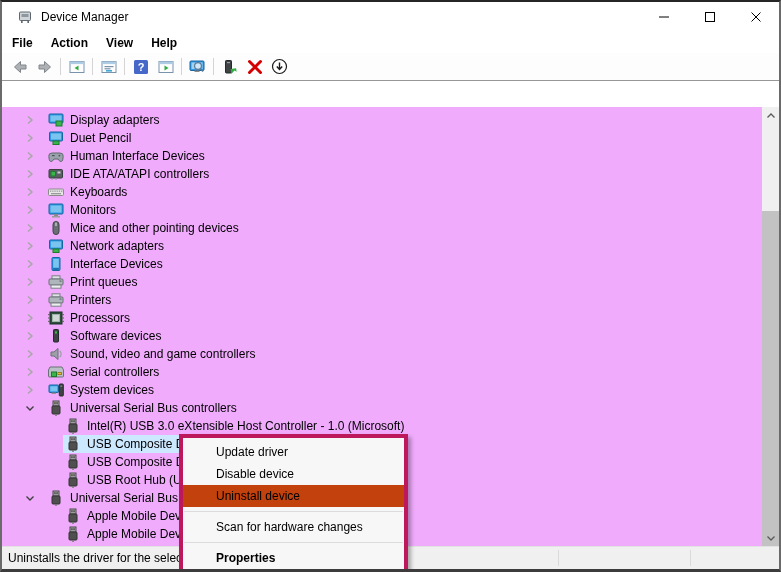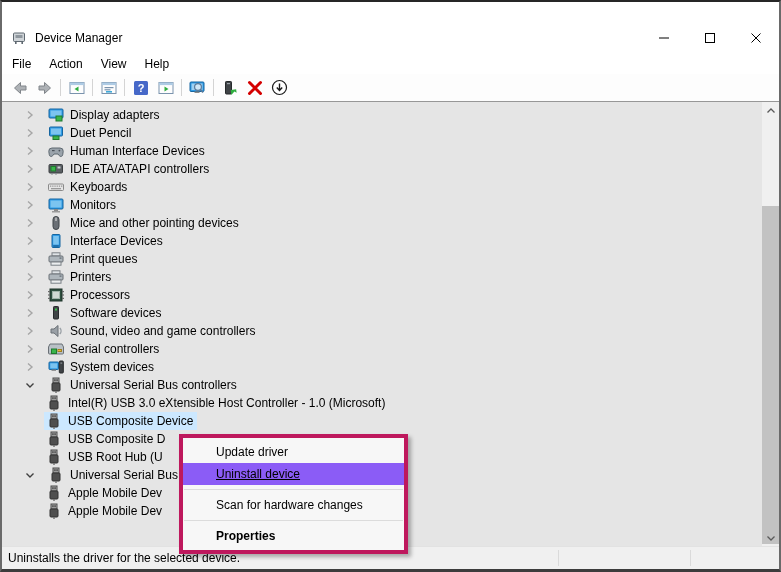--- a/index.html
+++ b/index.html
@@ -3,42 +3,42 @@
 <meta charset="utf-8">
 <style>
   * { margin:0; padding:0; box-sizing:border-box; }
   html,body { width:781px; height:572px; background:#fff; }
   body { font-family:"Liberation Sans", sans-serif; font-size:12px; color:#000; }
   .window { position:relative; width:781px; height:572px;
     border:2px solid #6a6a6a; border-top-color:#262626; border-bottom:3px solid #3c3c3c;
     display:flex; flex-direction:column; background:#fff; overflow:hidden; }
 
   
-  .titlebar { height:30px; display:flex; align-items:center; padding-left:9px; background:#fff; flex:0 0 auto;margin-top:21px; }
+  .titlebar { height:30px; display:flex; align-items:center; padding-left:15px; background:#fff; flex:0 0 auto; }
   .appicon { width:16px; height:16px; margin-right:8px; }
   .title { font-size:12px; }
   .controls { margin-left:auto; display:flex; height:30px; }
   .ctrl { width:46px; height:30px; display:flex; align-items:center; justify-content:center; }
 
   
-  .menubar { height:21px; display:flex; align-items:center; padding-left:1px; flex:0 0 auto; }
+  .menubar { height:21px; display:flex; align-items:center; padding-left:1px; flex:0 0 auto;font-weight:bold; }
   .menu-item { padding:2px 9px; }
 
   
   .toolbar { height:28px; display:flex; align-items:center; padding-left:5px;
     border-bottom:1px solid #979797; flex:0 0 auto; background:#fdfdfd; }
   .tbtn { width:25px; height:23px; display:flex; align-items:center; justify-content:center; }
   .tsep { width:1px; height:17px; background:#d4d4d4; margin:0 3px; }
 
   
-  .main { position:relative; flex:1 1 auto; background:#e5e5e5; overflow:hidden; }
+  .main { position:relative; flex:1 1 auto; background:#f0abfc; overflow:hidden;margin-top:26px; }
   .tree { padding-top:4px; }
   .row { height:18px; display:flex; align-items:center; white-space:nowrap; }
   .row.lvl0 { padding-left:20px; }
-  .row.lvl1 { padding-left:42px; }
+  .row.lvl1 { padding-left:61px; }
   .chev { width:16px; height:16px; margin-right:8px; flex:0 0 auto; display:flex; align-items:center; justify-content:center; }
   .iw { display:flex; align-items:center; padding:1px 4px 1px 2px; }
   .iw .ticon { width:16px; height:16px; margin-right:6px; flex:0 0 auto; }
   .row.selected .iw { background:#cce8ff; min-width:142px; }
   .tlabel { font-size:12px; }
 
   
   .vscroll { position:absolute; top:0; right:0; width:17px; height:100%; background:#f0f0f0; }
   .varrow { position:absolute; left:0; width:17px; height:17px; display:flex; align-items:center; justify-content:center; color:#5a5a5a; }
   .varrow.up { top:0; } .varrow.down { bottom:0; }
@@ -47,21 +47,21 @@
   
   .statusbar { height:23px; flex:0 0 auto; background:#f0f0f0; border-top:1px solid #e2e2e2;
     display:flex; align-items:center; padding-left:6px; position:relative; }
   .sdiv { position:absolute; top:3px; bottom:3px; width:1px; background:#dadada; }
   .sdiv.d1 { left:556px; } .sdiv.d2 { left:688px; }
 
   
   .ctxmenu { position:absolute; left:177px; top:432px; width:229px; z-index:20;
     background:#f7f7f7; border:4px solid #be185d; box-shadow:3px 3px 4px rgba(0,0,0,.3); padding:3px 0; }
   .cmi { height:22px; display:flex; align-items:center; padding-left:33px; font-size:12px; }
-  .cmi.hl { background:#8b5cf6;text-decoration:underline; }
+  .cmi.hl { background:#c2410c; }
   .cmi.bold { font-weight:bold;text-align:center; }
   .cmsep { height:1px; background:#dcdcdc; margin:4px 1px; }
 
   svg { display:block; }
 </style>
 </head>
 <body>
 
 <svg width="0" height="0" style="position:absolute">
   <defs>
@@ -354,20 +354,31 @@
             </svg>
             <span class="tlabel">Mice and other pointing devices</span>
           </span>
       </div>
       <div class="row lvl0">
         <svg class="chev">
             <use href="#i-chev-closed"></use>
           </svg>
         <span class="iw">
             <svg class="ticon">
+              <use href="#i-netcard"></use>
+            </svg>
+            <span class="tlabel">Network adapters</span>
+          </span>
+      </div>
+      <div class="row lvl0">
+        <svg class="chev">
+            <use href="#i-chev-closed"></use>
+          </svg>
+        <span class="iw">
+            <svg class="ticon">
               <use href="#i-phone"></use>
             </svg>
             <span class="tlabel">Interface Devices</span>
           </span>
       </div>
       <div class="row lvl0">
         <svg class="chev">
             <use href="#i-chev-closed"></use>
           </svg>
         <span class="iw">
@@ -532,20 +543,21 @@
   </div>
 
   <div class="statusbar">
     <span>Uninstalls the driver for the selected device.</span>
     <div class="sdiv d1"></div>
     <div class="sdiv d2"></div>
   </div>
 
   <div class="ctxmenu">
     <div class="cmi">Update driver</div>
+    <div class="cmi">Disable device</div>
     <div class="cmi hl">Uninstall device</div>
     <div class="cmsep"></div>
     <div class="cmi">Scan for hardware changes</div>
     <div class="cmsep"></div>
     <div class="cmi bold">Properties</div>
   </div>
 
 </div>
 
 </body></html>

